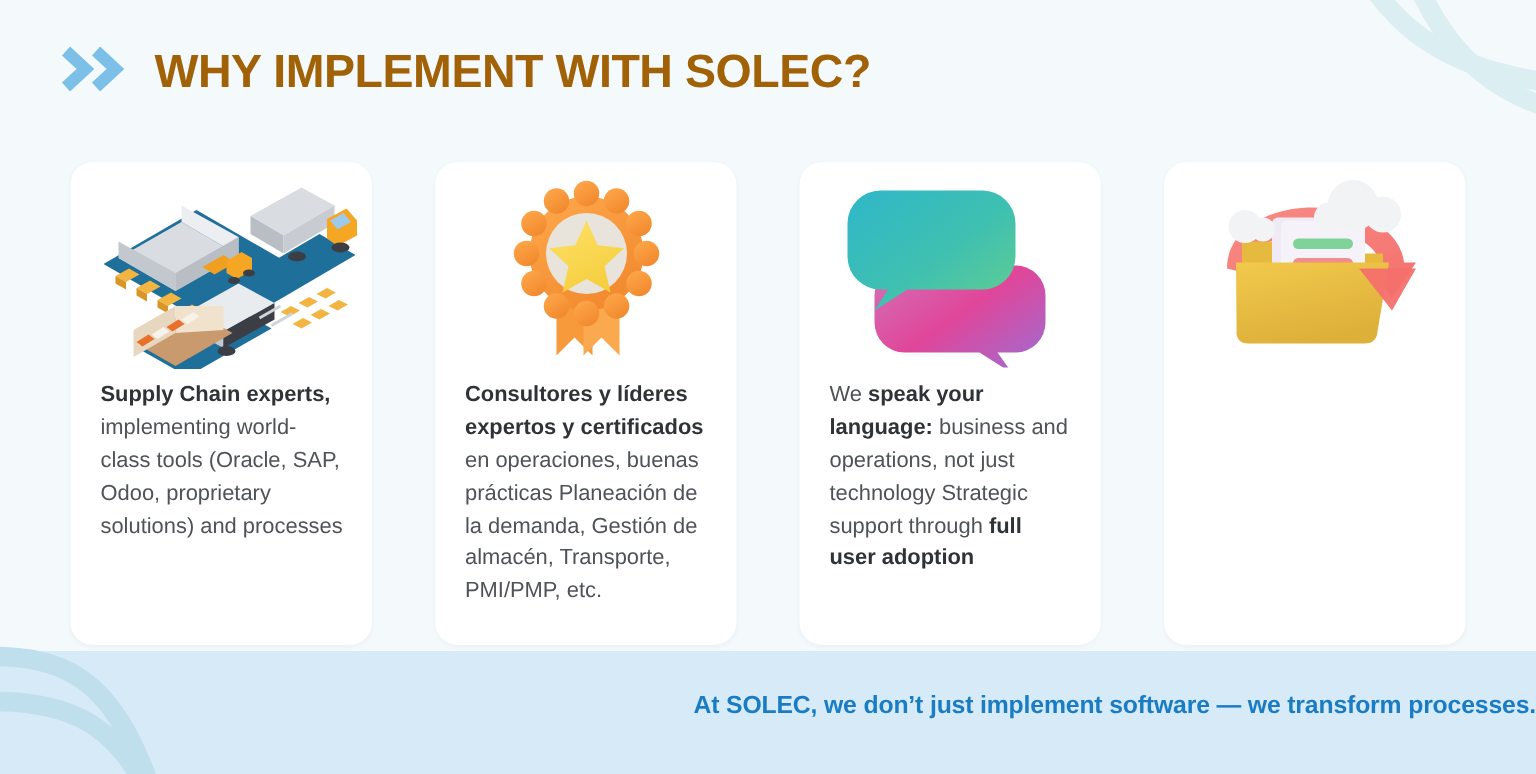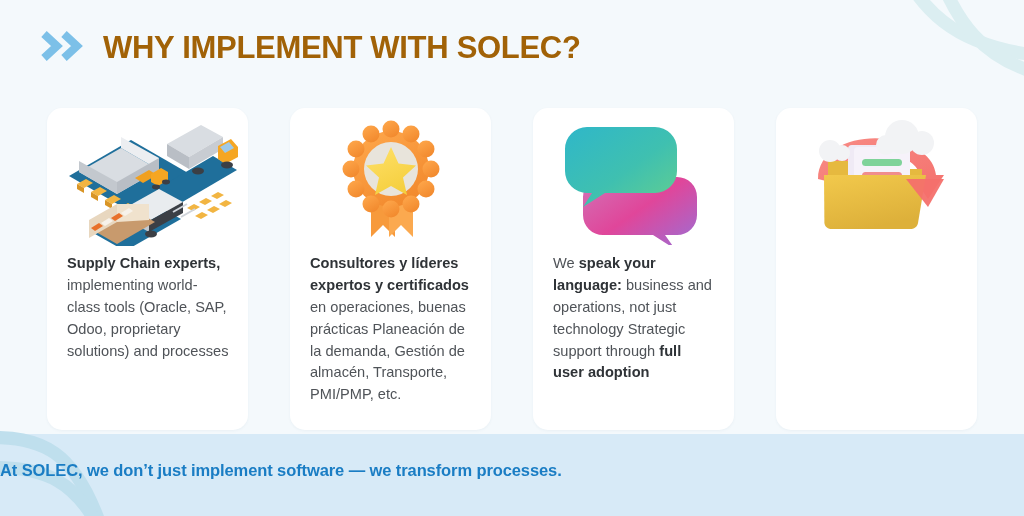--- a/index.html
+++ b/index.html
@@ -40,21 +40,21 @@
   .card-body {
     padding:0 18px 0 20px; width:100%;
     font-size:14.6px; line-height:1.50; color:#4f5358;
   }
   .card-body b { color:#2f3337; font-weight:bold; }
   .card-body .small { font-size:11.4px; line-height:1.46; display:block; margin-top:2px; color:#5a5e63; }
 
   
   .footer {
     position:absolute; left:0; bottom:0; width:1024px; height:92px;
-    display:flex; align-items:center; justify-content:flex-start;
+    display:flex; align-items:center; justify-content:flex-end;
   }
   .footer-text {
     font-size:16.5px; font-weight:bold; color:#1a7dc4; letter-spacing:-0.1px;
   }
 </style>
 </head>
 <body>
 
 <div class="stage">
 

